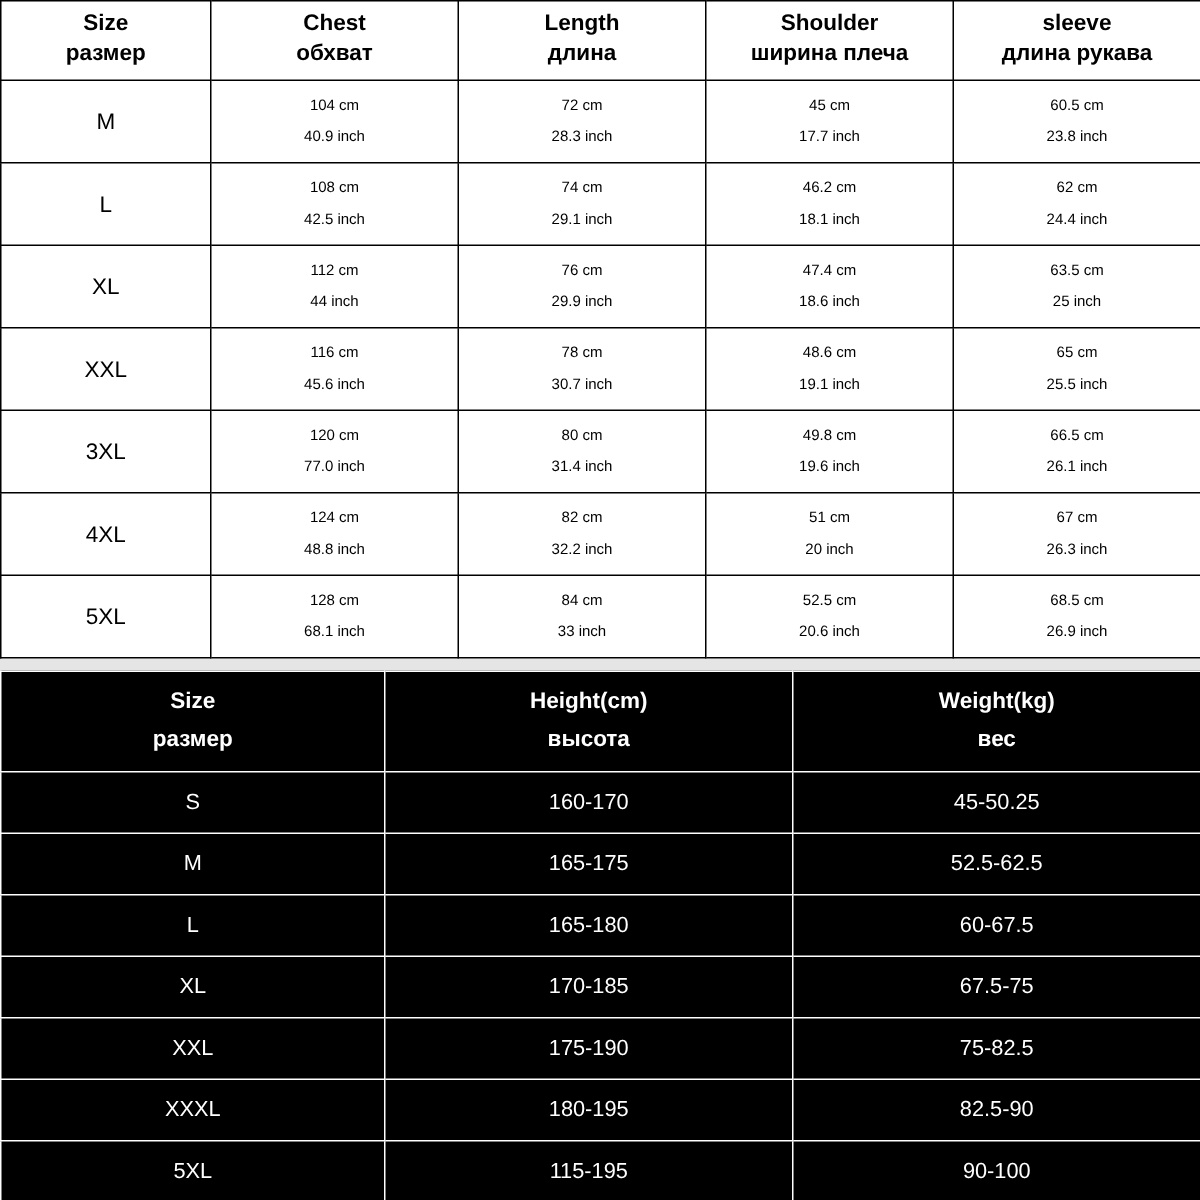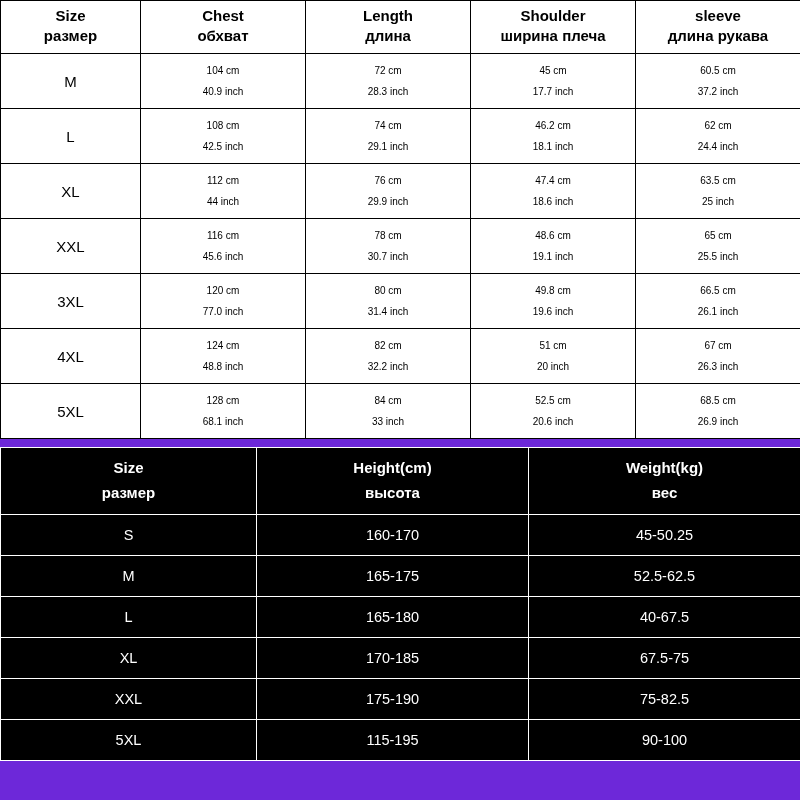--- a/index.html
+++ b/index.html
@@ -9,21 +9,21 @@
     background: #ffffff;
     width: 800px;
     height: 800px;
     font-family: "Liberation Sans", sans-serif;
   }
   #page {
     width: 800px;
     height: 800px;
     position: relative;
     overflow: hidden;
-    background: #6d28d9;
+    background: #e5e5e5;
   }
 
   
   table.t1 {
     width: 800px;
     border-collapse: collapse;
     table-layout: fixed;
   }
   table.t1 td, table.t1 th {
     border: 1px solid #000000;
@@ -154,21 +154,21 @@
         </td>
         <td class="valcell">
           <div class="two-line">
             <div>45 cm</div>
             <div>17.7 inch</div>
           </div>
         </td>
         <td class="valcell">
           <div class="two-line">
             <div>60.5 cm</div>
-            <div>37.2 inch</div>
+            <div>23.8 inch</div>
           </div>
         </td>
       </tr>
 
       <tr>
         <td class="sizecell">L</td>
         <td class="valcell">
           <div class="two-line">
             <div>108 cm</div>
             <div>42.5 inch</div>
@@ -372,33 +372,38 @@
           <td>45-50.25</td>
         </tr>
         <tr>
           <td>M</td>
           <td>165-175</td>
           <td>52.5-62.5</td>
         </tr>
         <tr>
           <td>L</td>
           <td>165-180</td>
-          <td>40-67.5</td>
+          <td>60-67.5</td>
         </tr>
         <tr>
           <td>XL</td>
           <td>170-185</td>
           <td>67.5-75</td>
         </tr>
         <tr>
           <td>XXL</td>
           <td>175-190</td>
           <td>75-82.5</td>
         </tr>
         <tr>
+          <td>XXXL</td>
+          <td>180-195</td>
+          <td>82.5-90</td>
+        </tr>
+        <tr>
           <td>5XL</td>
           <td>115-195</td>
           <td>90-100</td>
         </tr>
       </tbody>
     </table>
   </div>
 
 </div>
 

